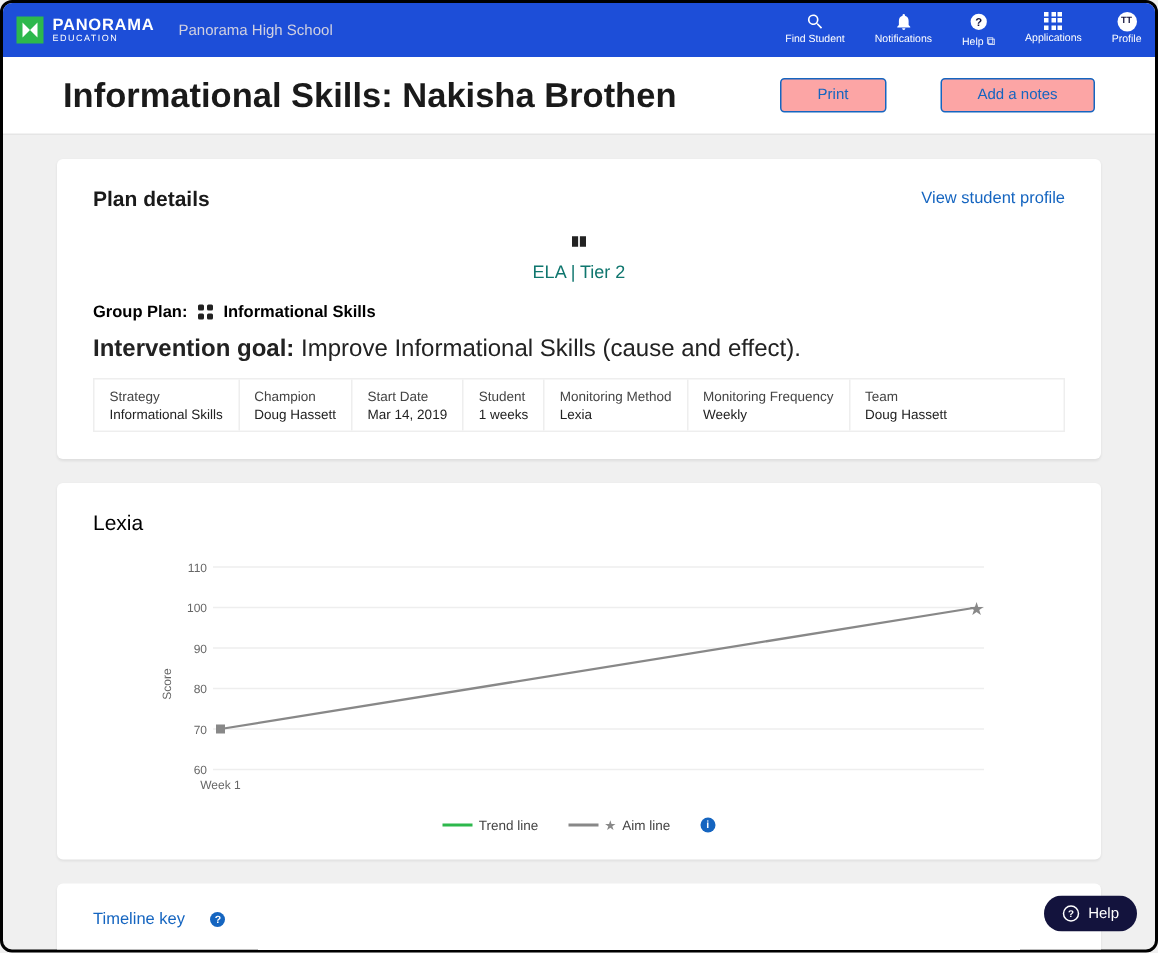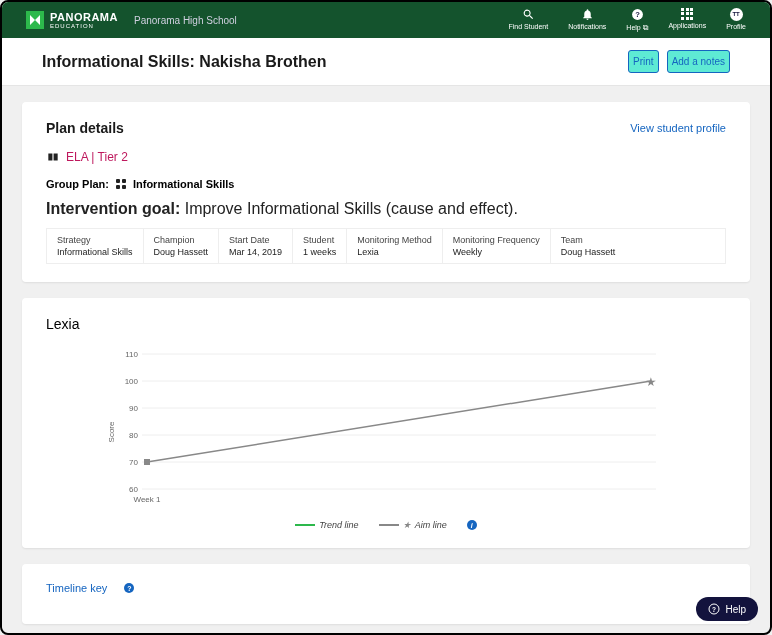--- a/index.html
+++ b/index.html
@@ -1,52 +1,52 @@
 <!DOCTYPE html>
 <html><head>
 <meta charset="utf-8">
 <style>
 * { margin: 0; padding: 0; box-sizing: border-box; }
 body { font-family: -apple-system, BlinkMacSystemFont, "Segoe UI", Arial, sans-serif; background: #f0f0f0; width: 772px; height: 635px; overflow: hidden; position: relative; border: 2px solid #000; border-radius: 8px; }
-.header { background: #14532d; height: 36px; display: flex; align-items: center; padding: 0 24px; color: #fff; }
+.header { background: #1d4ed8; height: 36px; display: flex; align-items: center; padding: 0 9px; color: #fff; }
 .logo-block { display: flex; align-items: center; gap: 6px; }
 .logo-icon { width: 18px; height: 18px; background: #2db84c; display: flex; align-items: center; justify-content: center; }
 .logo-icon svg { width: 14px; height: 14px; }
 .logo-text { display: flex; flex-direction: column; line-height: 1; }
 .logo-main { font-size: 11px; font-weight: 700; letter-spacing: 0.5px; }
 .logo-sub { font-size: 6px; letter-spacing: 1px; }
 .school-name { margin-left: 16px; font-size: 10px; color: #d0d0e0; }
 .header-right { margin-left: auto; display: flex; gap: 20px; }
 .header-item { display: flex; flex-direction: column; align-items: center; gap: 2px; font-size: 7px; cursor: pointer; }
 .header-item svg { width: 13px; height: 13px; fill: #fff; }
 .header-item .avatar { width: 13px; height: 13px; border-radius: 50%; background: #fff; color: #13133d; display: flex; align-items: center; justify-content: center; font-size: 6px; font-weight: 700; }
 .title-bar { background: #fff; padding: 12px 40px; display: flex; align-items: center; justify-content: space-between; border-bottom: 1px solid #e5e5e5; }
-.page-title { font-size: 16px; font-weight: 700; color: #1a1a1a; }
+.page-title { font-size: 23px; font-weight: 700; color: #1a1a1a; }
 .title-actions { display: flex; gap: 8px; }
-.btn-outline { background: #5eead4; color: #1565c0; border: 1px solid #1565c0; padding: 5px 4px; font-size: 10px; border-radius: 3px; cursor: pointer; }
-.container { padding: 16px 20px; overflow-y: auto; height: calc(100% - 36px - 49px); }
+.btn-outline { background: #fca5a5; color: #1565c0; border: 1px solid #1565c0; padding: 5px 24px; font-size: 10px; border-radius: 3px; cursor: pointer; margin-left: 28px; }
+.container { padding: 16px 36px; overflow-y: auto; height: calc(100% - 36px - 49px); }
 .card { background: #fff; border-radius: 4px; box-shadow: 0 1px 2px rgba(0,0,0,0.08); padding: 18px 24px; margin-bottom: 16px; }
 .row-head { display: flex; justify-content: space-between; align-items: center; margin-bottom: 12px; }
 .section-title { font-size: 14px; font-weight: 700; color: #1a1a1a; }
 .link { color: #1565c0; font-size: 11px; cursor: pointer; }
-.subject-row { display: flex; align-items: center; gap: 6px; margin: 14px 0; font-size: 12px; color: #be185d; }
+.subject-row { display: flex; align-items: center; gap: 6px; margin: 14px 0; font-size: 12px; color: #0f766e; flex-direction: column; }
 .subject-row svg { width: 14px; height: 14px; }
 .field-row { font-size: 16px; color: #222; margin: 10px 0; }
 .field-row b { font-weight: 700; }
 .pills-row { display: flex; gap: 6px; font-size: 11px; margin-bottom: 10px; }
 .inline-icon { display: inline-block; vertical-align: middle; }
 .detail-table { display: flex; border: 1px solid #eee; }
 .detail-col { padding: 6px 10px; border-right: 1px solid #eee; flex-shrink: 0; }
 .detail-col:last-child { border-right: none; }
 .detail-label { font-size: 9px; color: #444; margin-bottom: 2px; }
 .detail-value { font-size: 9px; color: #222; }
 .chart-title { font-size: 14px; font-weight: 400; margin-bottom: 10px; }
 .chart-wrap { position: relative; }
 .chart-svg { width: 100%; height: 170px; }
-.legend { display: flex; justify-content: center; gap: 20px; font-size: 9px; color: #444; margin-top: 4px; align-items: center; font-style: italic; }
+.legend { display: flex; justify-content: center; gap: 20px; font-size: 9px; color: #444; margin-top: 4px; align-items: center; }
 .legend span { display: inline-flex; align-items: center; gap: 4px; }
 .legend .line-seg { width: 20px; height: 1.5px; }
 .legend .line-trend { background: #2db84c; }
 .legend .line-aim { background: #888; }
 .info-circle { width: 10px; height: 10px; border-radius: 50%; background: #1565c0; color: #fff; display: inline-flex; align-items: center; justify-content: center; font-size: 7px; font-weight: 700; }
 .timeline { font-size: 9px; color: #222; }
 .tl-row { display: flex; align-items: center; margin: 8px 0; }
 .tl-left { width: 70px; text-align: right; padding-right: 12px; color: #333; font-size: 9px; }
 .tl-marker { width: 22px; display: flex; flex-direction: column; align-items: center; }
 .tl-tick { width: 8px; height: 2px; background: #222; }

